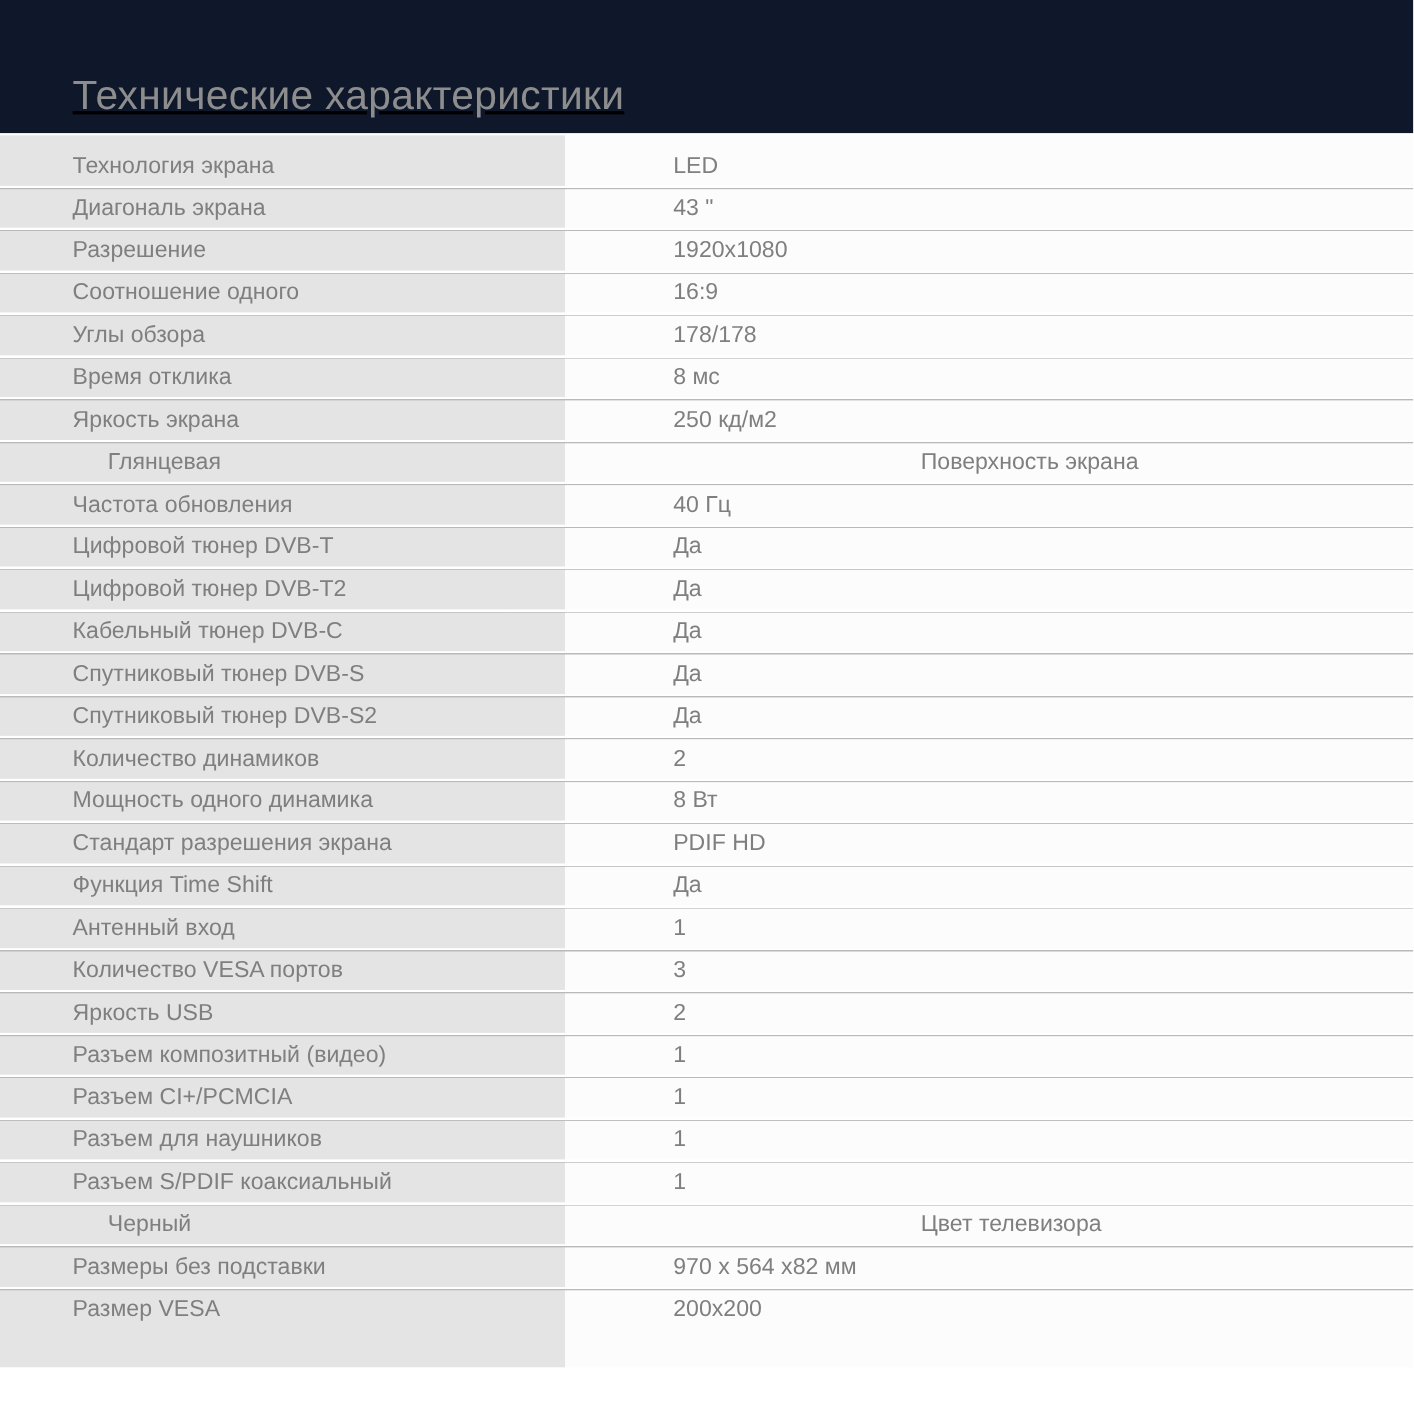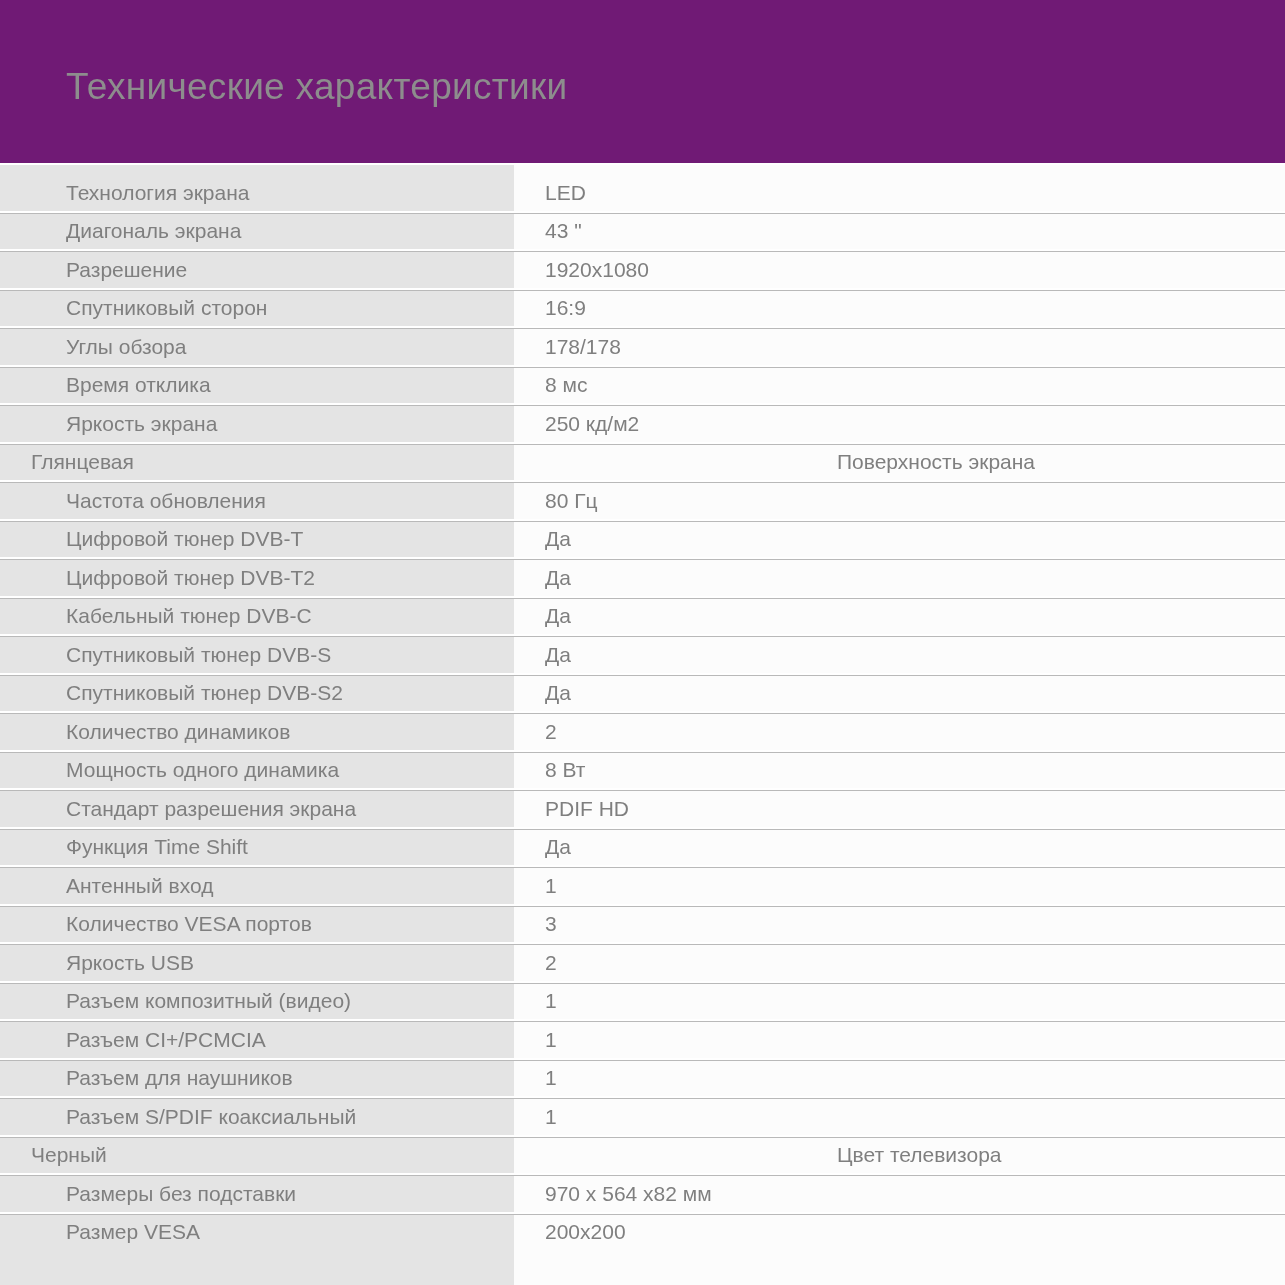--- a/index.html
+++ b/index.html
@@ -9,23 +9,24 @@
     background: #ffffff;
     overflow: hidden;
   }
   .page {
     width: 1285px;
     height: 1285px;
     background: #ffffff;
     overflow: hidden;
   }
   .header {
-    height: 163px;
-    background: #701a75;
+    height: 121px;
+    background: #0f172a;
     padding: 66px 0 0 66px;
+    text-decoration: underline;
   }
   .header h1 {
     font-size: 37px;
     font-weight: 500;
     color: #8d8d8d;
     letter-spacing: 0.3px;
   }
   .spec-table {
     margin-top: 2px;
     min-height: 1120px;
@@ -50,21 +51,21 @@
     white-space: nowrap;
     overflow: hidden;
   }
   .cell.label {
     width: 514px;
     flex: 0 0 514px;
     padding-left: 66px;
   }
   .cell.value {
     flex: 1;
-    padding-left: 31px;
+    padding-left: 98px;
   }
 </style>
 </head>
 <body>
 
 <div class="page">
   <div class="header">
     <h1>Технические характеристики</h1>
   </div>
   <div class="spec-table" id="spec-table">
@@ -77,21 +78,21 @@
     <div class="cell label">Диагональ экрана</div>
     <div class="cell value">43 "</div>
   </div>
 <div class="divider"></div>
   <div class="spec-row">
     <div class="cell label">Разрешение</div>
     <div class="cell value">1920x1080</div>
   </div>
 <div class="divider"></div>
   <div class="spec-row">
-    <div class="cell label">Спутниковый сторон</div>
+    <div class="cell label">Соотношение одного</div>
     <div class="cell value">16:9</div>
   </div>
 <div class="divider"></div>
   <div class="spec-row">
     <div class="cell label">Углы обзора</div>
     <div class="cell value">178/178</div>
   </div>
 <div class="divider"></div>
   <div class="spec-row">
     <div class="cell label">Время отклика</div>
@@ -103,21 +104,21 @@
     <div class="cell value">250 кд/м2</div>
   </div>
 <div class="divider"></div>
   <div class="spec-row">
     <div class="cell value">Глянцевая</div>
     <div class="cell label">Поверхность экрана</div>
   </div>
 <div class="divider"></div>
   <div class="spec-row">
     <div class="cell label">Частота обновления</div>
-    <div class="cell value">80 Гц</div>
+    <div class="cell value">40 Гц</div>
   </div>
 <div class="divider"></div>
   <div class="spec-row">
     <div class="cell label">Цифровой тюнер DVB-T</div>
     <div class="cell value">Да</div>
   </div>
 <div class="divider"></div>
   <div class="spec-row">
     <div class="cell label">Цифровой тюнер DVB-T2</div>
     <div class="cell value">Да</div>

